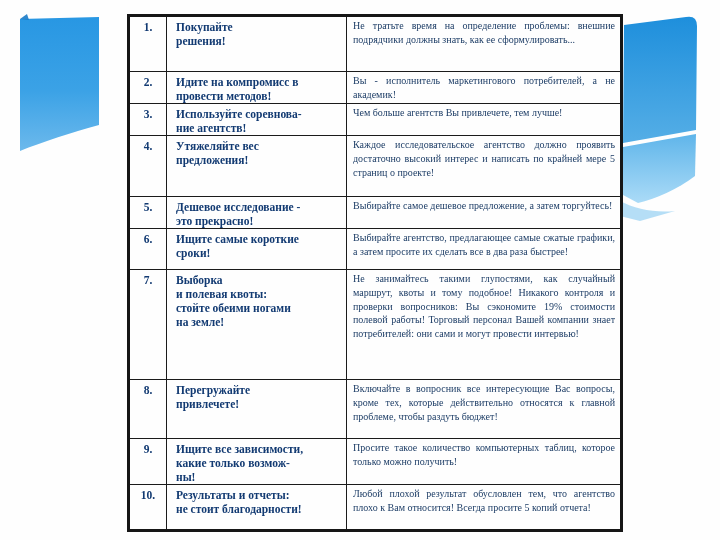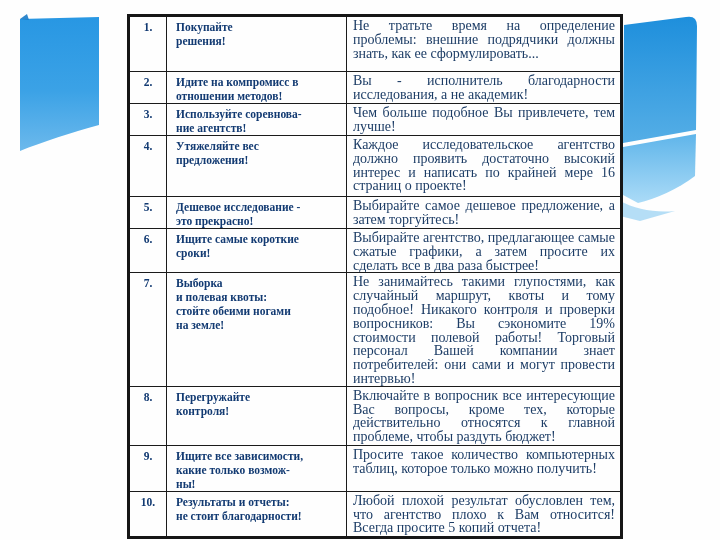--- a/index.html
+++ b/index.html
@@ -52,21 +52,21 @@
   td.c-title {
     font-weight: bold;
     color: #123a72;
     font-size: 11.5px;
     line-height: 14px;
     padding: 3px 4px 0 9px;
     white-space: pre-line;
   }
   td.c-desc {
     color: #1d3d66;
-    font-size: 14px;
+    font-size: 10px;
     line-height: 13.8px;
     padding: 2px 5px 0 6px;
     text-align: justify;
   }
   tbody.rows tr:nth-child(1)  { height: 56px; }
   tbody.rows tr:nth-child(2)  { height: 31px; }
   tbody.rows tr:nth-child(3)  { height: 31px; }
   tbody.rows tr:nth-child(4)  { height: 61px; }
   tbody.rows tr:nth-child(5)  { height: 32px; }
   tbody.rows tr:nth-child(6)  { height: 41px; }
@@ -118,34 +118,34 @@
       <tbody class="rows">
         <tr>
             <td class="c-num">1.</td>
             <td class="c-title">Покупайте
 решения!</td>
             <td class="c-desc">Не тратьте время на определение проблемы: внешние подрядчики должны знать, как ее сформулировать...</td>
           </tr>
           <tr>
             <td class="c-num">2.</td>
             <td class="c-title">Идите на компромисс в
-отношении методов!</td>
-            <td class="c-desc">Вы - исполнитель благодарности исследования, а не академик!</td>
+провести методов!</td>
+            <td class="c-desc">Вы - исполнитель маркетингового потребителей, а не академик!</td>
           </tr>
           <tr>
             <td class="c-num">3.</td>
             <td class="c-title">Используйте соревнова-
 ние агентств!</td>
-            <td class="c-desc">Чем больше подобное Вы привлечете, тем лучше!</td>
+            <td class="c-desc">Чем больше агентств Вы привлечете, тем лучше!</td>
           </tr>
           <tr>
             <td class="c-num">4.</td>
             <td class="c-title">Утяжеляйте вес
 предложения!</td>
-            <td class="c-desc">Каждое исследовательское агентство должно проявить достаточно высокий интерес и написать по крайней мере 16 страниц о проекте!</td>
+            <td class="c-desc">Каждое исследовательское агентство должно проявить достаточно высокий интерес и написать по крайней мере 5 страниц о проекте!</td>
           </tr>
           <tr>
             <td class="c-num">5.</td>
             <td class="c-title">Дешевое исследование -
 это прекрасно!</td>
             <td class="c-desc">Выбирайте самое дешевое предложение, а затем торгуйтесь!</td>
           </tr>
           <tr>
             <td class="c-num">6.</td>
             <td class="c-title">Ищите самые короткие
@@ -156,21 +156,21 @@
             <td class="c-num">7.</td>
             <td class="c-title">Выборка
 и полевая квоты:
 стойте обеими ногами
 на земле!</td>
             <td class="c-desc">Не занимайтесь такими глупостями, как случайный маршрут, квоты и тому подобное! Никакого контроля и проверки вопросников: Вы сэкономите 19% стоимости полевой работы! Торговый персонал Вашей компании знает потребителей: они сами и могут провести интервью!</td>
           </tr>
           <tr>
             <td class="c-num">8.</td>
             <td class="c-title">Перегружайте
-контроля!</td>
+привлечете!</td>
             <td class="c-desc">Включайте в вопросник все интересующие Вас вопросы, кроме тех, которые действительно относятся к главной проблеме, чтобы раздуть бюджет!</td>
           </tr>
           <tr>
             <td class="c-num">9.</td>
             <td class="c-title">Ищите все зависимости,
 какие только возмож-
 ны!</td>
             <td class="c-desc">Просите такое количество компьютерных таблиц, которое только можно получить!</td>
           </tr>
           <tr>

